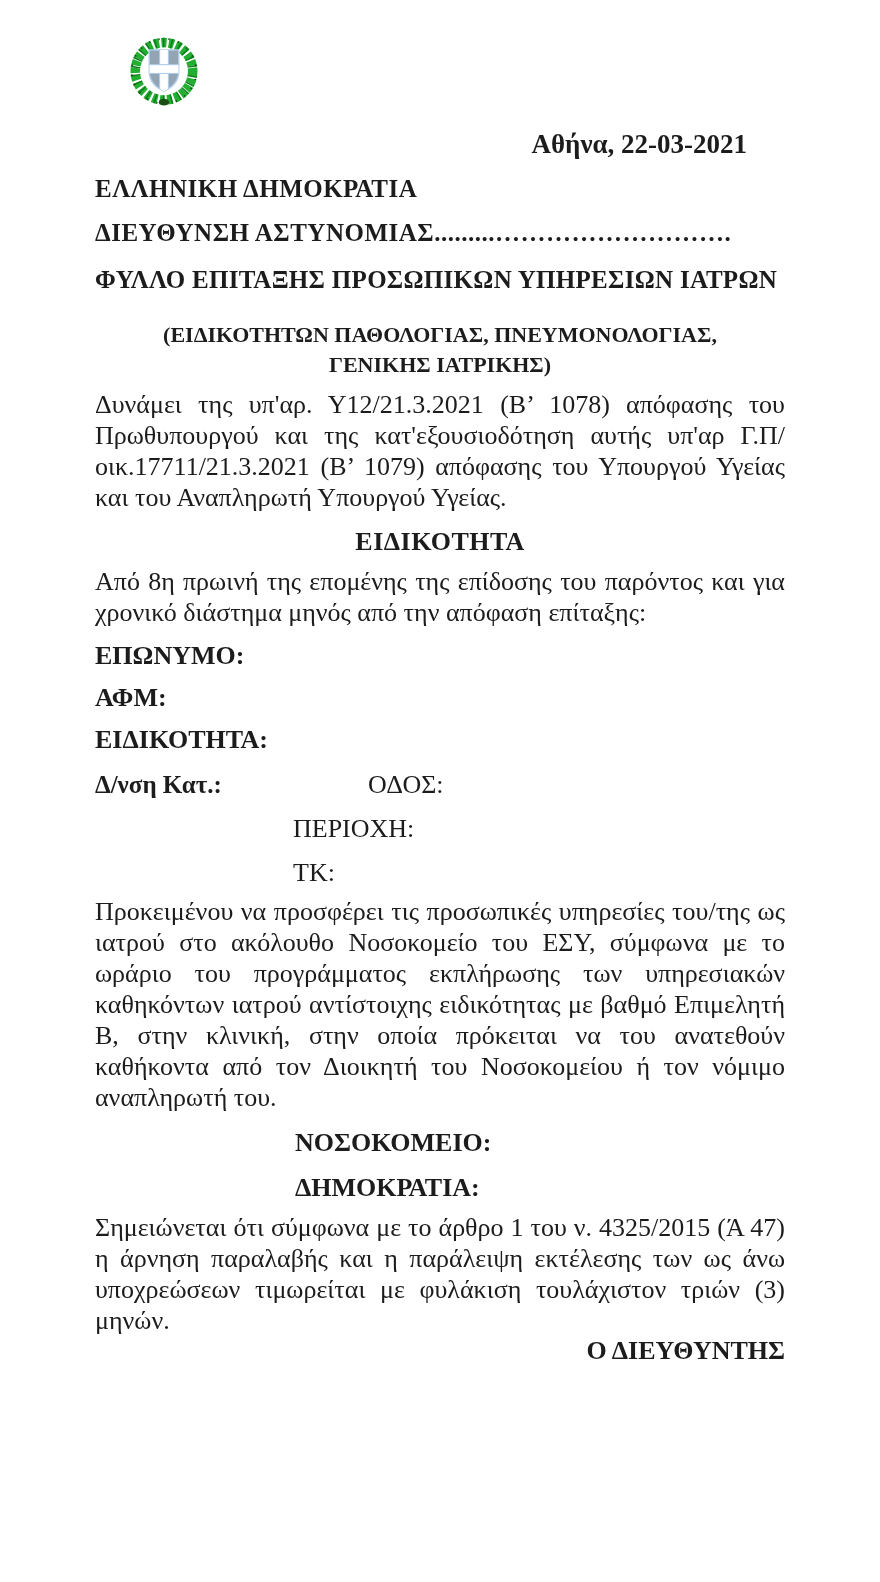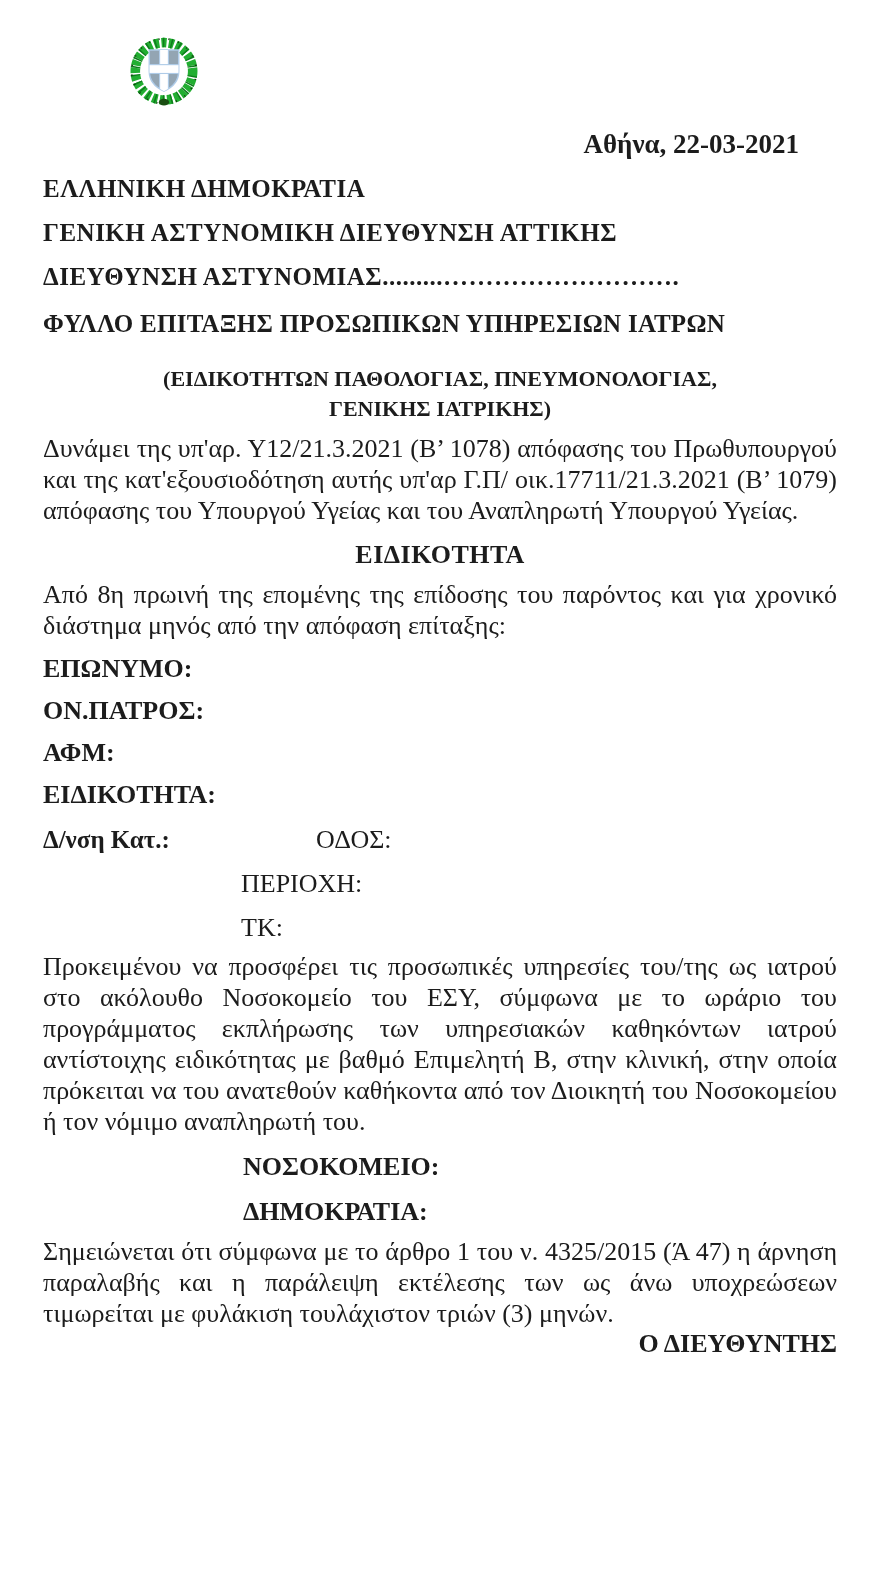--- a/index.html
+++ b/index.html
@@ -13,21 +13,21 @@
     font-size: 26px;
     overflow: hidden;
   }
   .emblem {
     position: absolute;
     left: 127px;
     top: 33px;
     width: 74px;
     height: 78px;
   }
-  .content { padding: 0 43px; }
+  .content { padding: 0 95px; }
   .date-line {
     margin-top: 128px;
     text-align: right;
     padding-right: 38px;
     font-weight: bold;
     font-size: 27px;
     line-height: 32px;
   }
   .org-line {
     margin-top: 14px;
@@ -108,34 +108,32 @@
         </g>
       </g>
     </svg>
   </div>
 
   <div class="content">
 
     <div class="date-line">Αθήνα, 22-03-2021</div>
 
     <div class="org-line">ΕΛΛΗΝΙΚΗ ΔΗΜΟΚΡΑΤΙΑ</div>
-    <div class="org-line">ΓΕΝΙΚΗ ΑΣΤΥΝΟΜΙΚΗ ΔΙΕΥΘΥΝΣΗ ΑΤΤΙΚΗΣ</div>
     <div class="org-line">ΔΙΕΥΘΥΝΣΗ ΑΣΤΥΝΟΜΙΑΣ.........……………………….</div>
 
     <div class="doc-title">ΦΥΛΛΟ ΕΠΙΤΑΞΗΣ ΠΡΟΣΩΠΙΚΩΝ ΥΠΗΡΕΣΙΩΝ ΙΑΤΡΩΝ</div>
     <div class="doc-subtitle">(ΕΙΔΙΚΟΤΗΤΩΝ ΠΑΘΟΛΟΓΙΑΣ, ΠΝΕΥΜΟΝΟΛΟΓΙΑΣ, ΓΕΝΙΚΗΣ ΙΑΤΡΙΚΗΣ)</div>
 
     <div class="para">Δυνάμει της υπ'αρ. Υ12/21.3.2021 (Β’ 1078) απόφασης του Πρωθυπουργού και της  κατ'εξουσιοδότηση αυτής υπ'αρ Γ.Π/ οικ.17711/21.3.2021 (Β’ 1079) απόφασης του Υπουργού Υγείας και του Αναπληρωτή Υπουργού Υγείας.</div>
 
     <div class="section-heading">ΕΙΔΙΚΟΤΗΤΑ</div>
 
     <div class="para">Από 8η πρωινή της επομένης της επίδοσης του παρόντος και για χρονικό διάστημα μηνός από την απόφαση επίταξης:</div>
 
     <div class="field-label">ΕΠΩΝΥΜΟ:</div>
-    <div class="field-label">ΟΝ.ΠΑΤΡΟΣ:</div>
     <div class="field-label">ΑΦΜ:</div>
     <div class="field-label">ΕΙΔΙΚΟΤΗΤΑ:</div>
 
     <div class="residence-row">
       <span class="residence-label">Δ/νση Κατ.:</span>
       <span class="street-label">ΟΔΟΣ:</span>
     </div>
     <div class="indent-label">ΠΕΡΙΟΧΗ:</div>
     <div class="indent-label">ΤΚ:</div>
 

